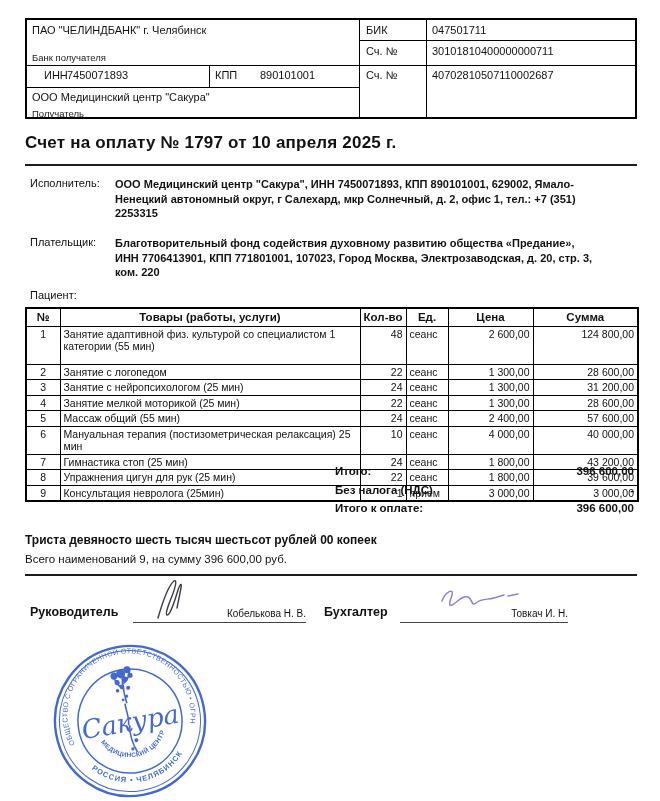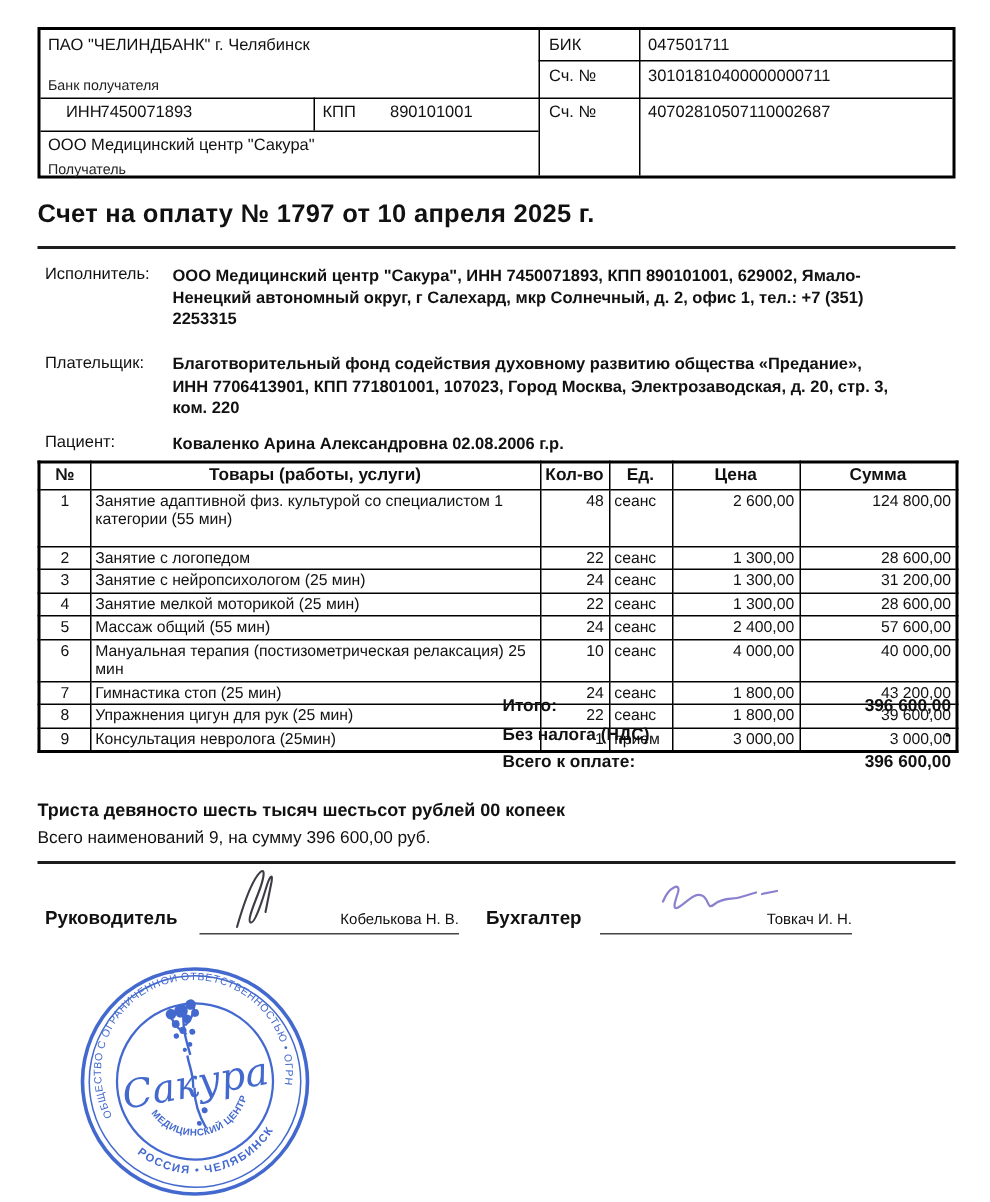--- a/index.html
+++ b/index.html
@@ -90,21 +90,20 @@
   <div class="abs doc-title">Счет на оплату № 1797 от 10 апреля 2025 г.</div>
   <div class="abs rule rule1"></div>
 
   <div class="abs party-label" style="left:30px; top:177px;">Исполнитель:</div>
   <div class="abs party-value" style="left:115px; top:177px;">ООО Медицинский центр "Сакура", ИНН 7450071893, КПП 890101001, 629002, Ямало-Ненецкий автономный округ, г Салехард, мкр Солнечный, д. 2, офис 1, тел.: +7 (351) 2253315</div>
 
   <div class="abs party-label" style="left:30px; top:236px;">Плательщик:</div>
   <div class="abs party-value" style="left:115px; top:236px;">Благотворительный фонд содействия духовному развитию общества «Предание», ИНН 7706413901, КПП 771801001, 107023, Город Москва, Электрозаводская, д. 20, стр. 3, ком. 220</div>
 
   <div class="abs party-label" style="left:30px; top:289px;">Пациент:</div>
-  <div class="abs party-value" style="left:115px; top:289px;">Коваленко Арина Александровна 02.08.2006 г.р.</div>
 
   <table class="items">
     <colgroup>
       <col style="width:34px">
         <col style="width:300px">
         <col style="width:46px">
       <col style="width:42px">
         <col style="width:85px">
         <col style="width:105px">
     </colgroup>
@@ -191,21 +190,21 @@
       <td class="c-price">3 000,00</td>
       <td class="c-sum">3 000,00</td>
     </tr>
       </tbody>
   </table>
 
   <div class="abs tot-label" style="top:465px;">Итого:</div>
   <div class="abs tot-value" style="top:465px;">396 600,00</div>
   <div class="abs tot-label" style="top:484px;">Без налога (НДС)</div>
   <div class="abs tot-value" style="top:484px;">-</div>
-  <div class="abs tot-label" style="top:502px;">Всего к оплате:</div>
+  <div class="abs tot-label" style="top:502px;">Итого к оплате:</div>
   <div class="abs tot-value" style="top:502px;">396 600,00</div>
 
   <div class="abs sum-line" style="top:516px;">Всего наименований 9, на сумму 396 600,00 руб.</div>
   <div class="abs sum-words" style="top:533px;">Триста девяносто шесть тысяч шестьсот рублей 00 копеек</div>
 
   <div class="abs rule rule2"></div>
 
   <div class="abs sig-label" style="left:30px; top:605px;">Руководитель</div>
   <div class="sig-line" style="left:133px; top:622px; width:173px;"></div>
   <div class="abs sig-name" style="left:180px; top:608px; width:126px;">Кобелькова Н. В.</div>

